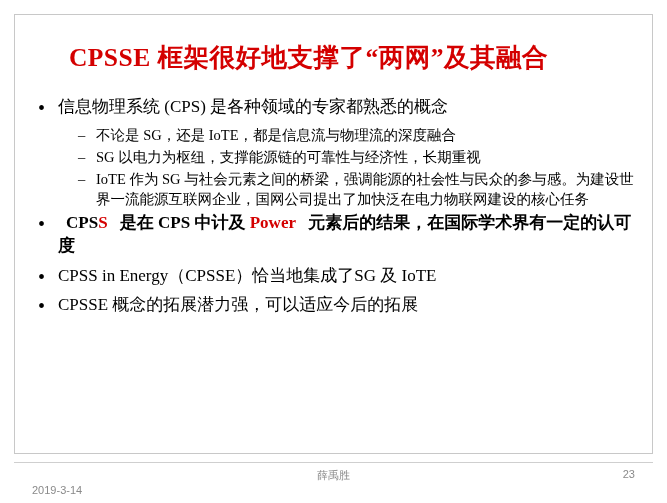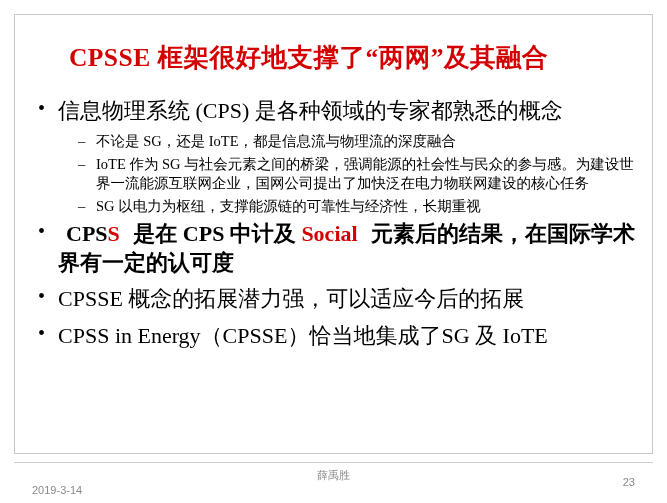--- a/index.html
+++ b/index.html
@@ -46,21 +46,21 @@
     white-space: nowrap;
   }
   .body {
     position: absolute;
     left: 36px;
     top: 96px;
     width: 600px;
   }
   .lvl1 {
     position: relative;
-    font-size: 22px;
+    font-size: 17px;
     line-height: 1.33;
     margin-bottom: 7px;
     padding-left: 22px;
     font-family: "Liberation Serif", serif;
   }
   .lvl1::before {
     content: "\2022";
     position: absolute;
     left: 2px;
     top: -1px;
@@ -119,21 +119,21 @@
   .footer .author {
     position: absolute;
     left: 0;
     top: 0;
     width: 667px;
     text-align: center;
   }
   .footer .pagenum {
     position: absolute;
     right: 32px;
-    top: 8px;
+    top: 0;
   }
 </style>
 </head>
 <body>
 
 <div class="slide">
 
   <div class="border-frame"></div>
 
   <div class="title">CPSSE 框架很好地支撑了“两网”及其融合</div>
@@ -143,37 +143,37 @@
     <div class="lvl1">
       <span>信息物理系统 (CPS) 是各种领域的专家都熟悉的概念</span>
     </div>
 
 
     <div class="blk">
       <div class="lvl2">
         <span>不论是 SG，还是 IoTE，都是信息流与物理流的深度融合</span>
       </div>
       <div class="lvl2">
-        <span>IoTE 作为 SG 与社会元素之间的桥梁，强调能源的社会性与民众的参与感。为建设世界一流能源互联网企业，国网公司提出了加快泛在电力物联网建设的核心任务</span>
+        <span>SG 以电力为枢纽，支撑能源链的可靠性与经济性，长期重视</span>
       </div>
       <div class="lvl2">
-        <span>SG 以电力为枢纽，支撑能源链的可靠性与经济性，长期重视</span>
+        <span>IoTE 作为 SG 与社会元素之间的桥梁，强调能源的社会性与民众的参与感。为建设世界一流能源互联网企业，国网公司提出了加快泛在电力物联网建设的核心任务</span>
       </div>
     </div>
 
     <div class="lvl1 blk">
-      <span class="b">CPS</span><span class="red">S</span><span class="b"> 是在 CPS 中计及 </span><span class="red">Social</span><span class="b"> 元素后的结果，在国际学术界有一定的认可度</span>
+      <span class="b">CPS</span><span class="red">S</span><span class="b"> 是在 CPS 中计及 </span><span class="red">Power</span><span class="b"> 元素后的结果，在国际学术界有一定的认可度</span>
+    </div>
+
+    <div class="lvl1">
+      <span>CPSS in Energy（CPSSE）恰当地集成了SG 及 IoTE</span>
     </div>
 
     <div class="lvl1">
       <span>CPSSE 概念的拓展潜力强，可以适应今后的拓展</span>
-    </div>
-
-    <div class="lvl1">
-      <span>CPSS in Energy（CPSSE）恰当地集成了SG 及 IoTE</span>
     </div>
 
   </div>
 
   <div class="footer-line"></div>
 
   <div class="footer">
     <span class="date">2019-3-14</span>
     <span class="author">薛禹胜</span>
     <span class="pagenum">23</span>

